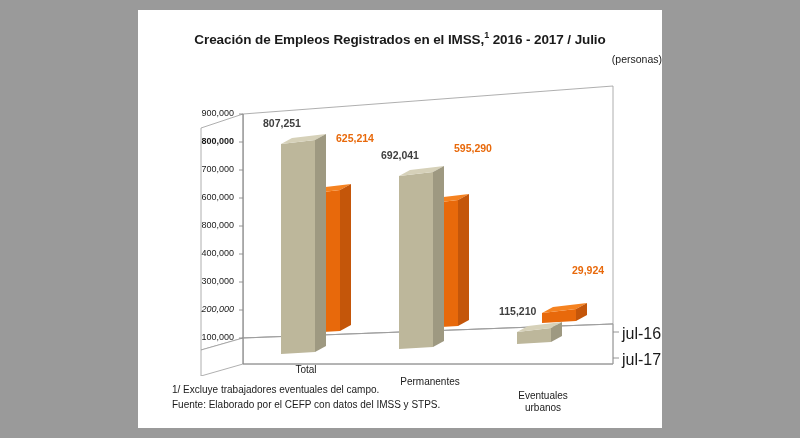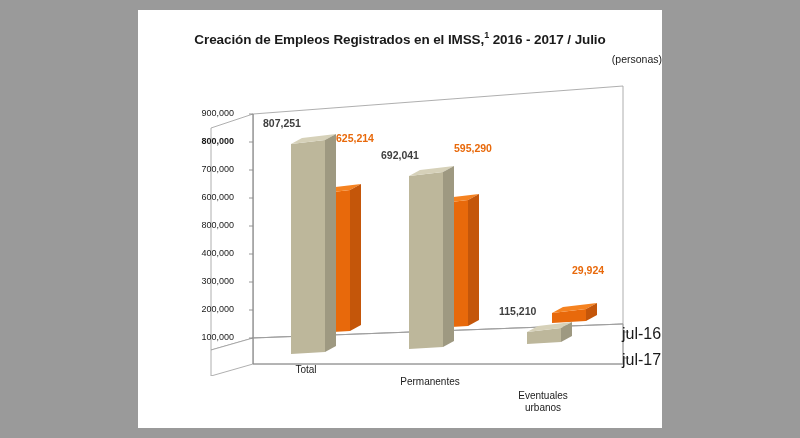--- a/index.html
+++ b/index.html
@@ -54,21 +54,20 @@
     color: #1a1a1a;
   }
 
   
   .plot {
     position: absolute;
     left: 0;
     top: 66px;
     width: 616px;
     height: 300px;
-    padding-left: 10px;
   }
   .plot svg {
     display: block;
   }
 
   
   .ytick {
     position: absolute;
     font-size: 9px;
     color: #1a1a1a;
@@ -203,21 +202,21 @@
         </g>
       </svg>
 
       <div class="ytick" style="left:38px; top:32px;">900,000</div>
       <div class="ytick" style="left:38px; top:60px;font-weight:bold;">800,000</div>
       <div class="ytick" style="left:38px; top:88px;">700,000</div>
       <div class="ytick" style="left:38px; top:116px;">600,000</div>
       <div class="ytick" style="left:38px; top:144px;">800,000</div>
       <div class="ytick" style="left:38px; top:172px;">400,000</div>
       <div class="ytick" style="left:38px; top:200px;">300,000</div>
-      <div class="ytick" style="left:38px; top:228px;">200,000</div>
+      <div class="ytick" style="left:38px; top:228px;font-style:italic;">200,000</div>
       <div class="ytick" style="left:38px; top:256px;">100,000</div>
 
       <div class="vlabel front" style="left:125px; top:41px;">807,251</div>
       <div class="vlabel front" style="left:243px; top:73px;">692,041</div>
       <div class="vlabel front" style="left:361px; top:229px;">115,210</div>
 
       <div class="vlabel back" style="left:198px; top:56px;">625,214</div>
       <div class="vlabel back" style="left:316px; top:66px;">595,290</div>
       <div class="vlabel back" style="left:434px; top:188px;">29,924</div>
 
@@ -226,15 +225,19 @@
       <div class="catlabel two-line" style="left:355px; top:314px; width:100px;">
         <div>Eventuales</div>
         <div>urbanos</div>
       </div>
 
       <div class="serieslabel" style="left:484px; top:249px;">jul-16</div>
       <div class="serieslabel" style="left:484px; top:275px;">jul-17</div>
 
     </div>
 
+    <div class="footnotes">
+      <div>1/ Excluye trabajadores eventuales del campo.</div>
+      <div>Fuente: Elaborado por el CEFP con  datos del  IMSS y STPS.</div>
+    </div>
 
   </div>
 </div>
 
 </body></html>

